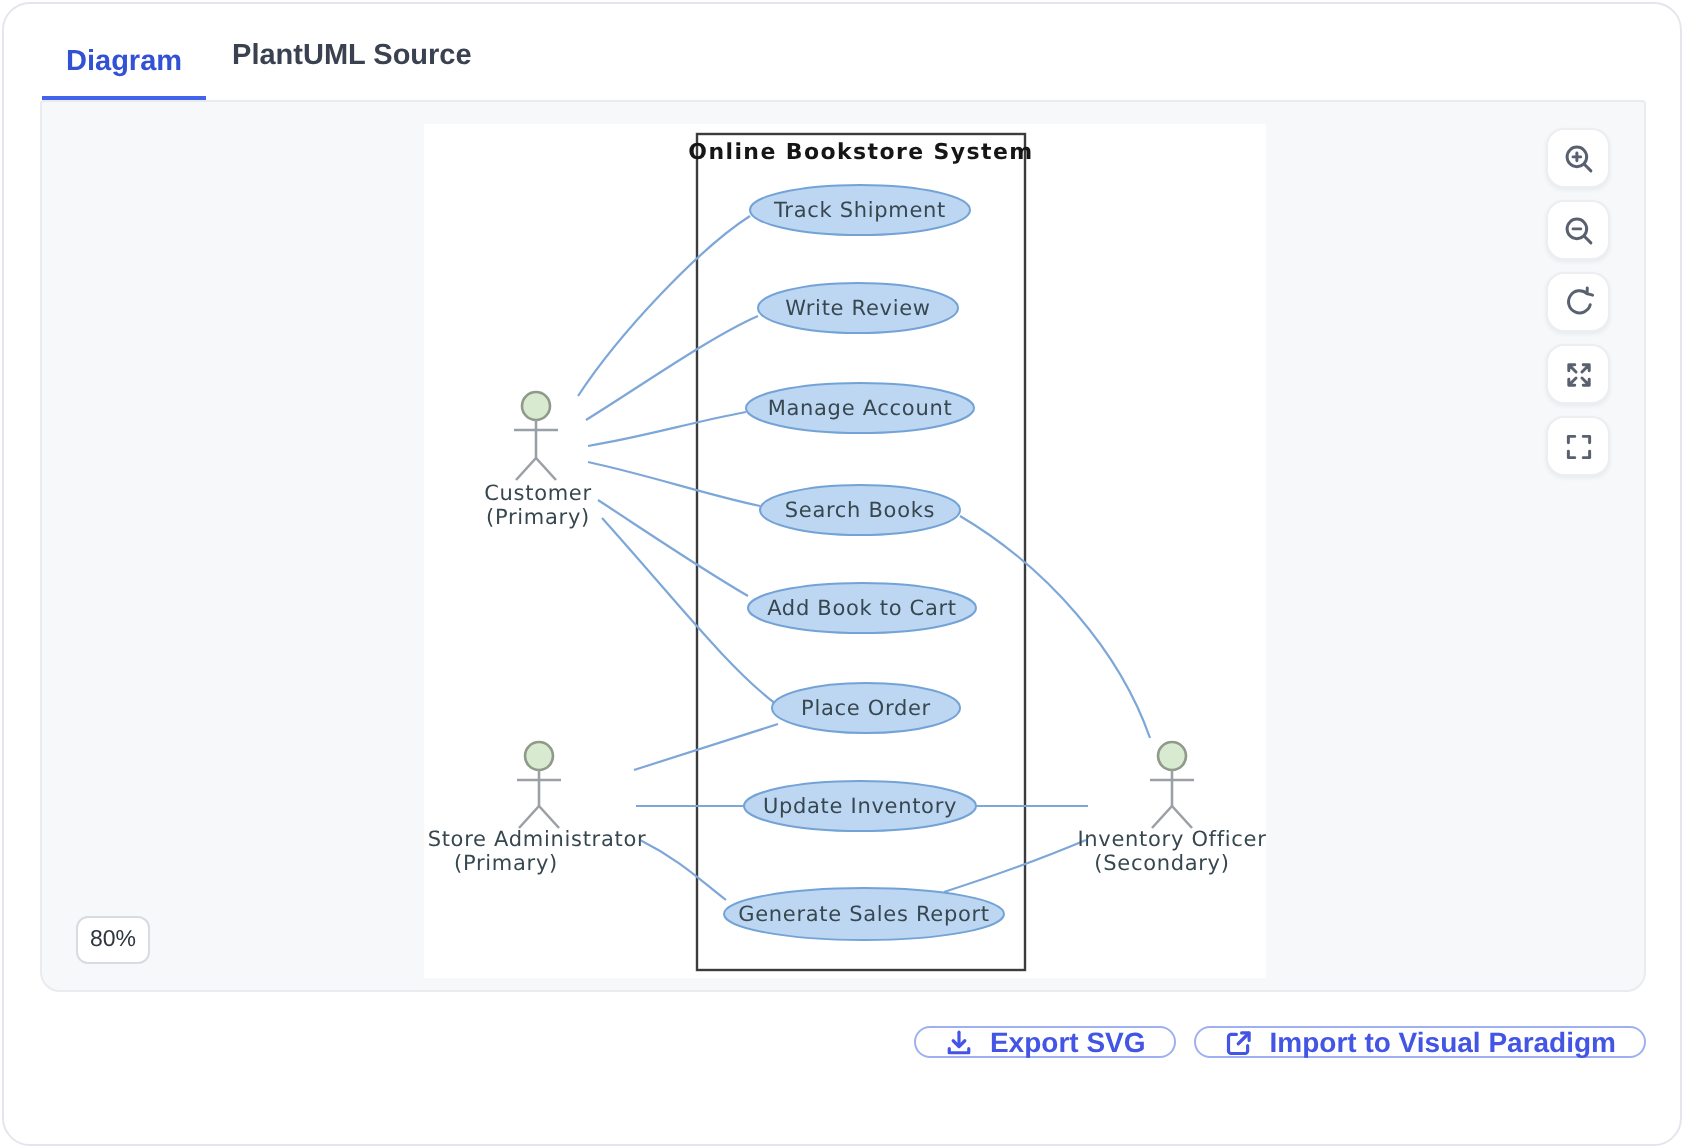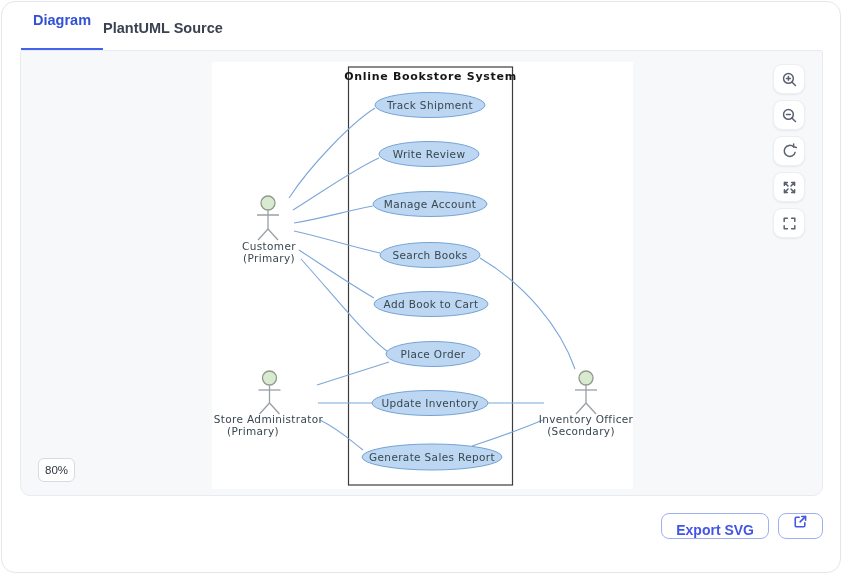--- a/index.html
+++ b/index.html
@@ -6,26 +6,26 @@
   html,body { width:842px; height:574px; background:#fff; font-family:"Liberation Sans", sans-serif; }
   .card {
     position:absolute; inset:1px;
     background:#fff; border:1px solid #e3e6ec; border-radius:14px;
     overflow:hidden;
   }
   
   .tabbar { display:flex; align-items:flex-end; height:48px; }
   .tab { font-size:14.5px; cursor:pointer; }
   .tab-active {
-    margin-left:19px; padding:0 12px 20px;
+    margin-left:19px; padding:0 12px 9px;
     color:#3251d4; font-weight:700;
     border-bottom:2.5px solid #4263eb;
   }
   .tab-idle {
-    padding:0 0 14px;
+    margin-left:13px; padding:0 0 14px;
     color:#3a4150; font-weight:600;
   }
   
   .canvas {
     position:absolute; left:18px; right:17px; top:48px; height:446px;
     background:#f7f8fa; border:1px solid #e9ebef; border-radius:2px 2px 10px 10px;text-align:center;
   }
   .diagram-surface {
     position:absolute; left:191px; top:11px; width:421px; height:427px;
     background:#ffffff;
@@ -50,26 +50,25 @@
     background:#fff; border:1px solid #d8dbe1; border-radius:6px;
     display:flex; align-items:center; justify-content:center;
     font-size:11.5px; color:#2f3640;
   }
   
   .footer {
     position:absolute; right:17px; top:511px;
     display:flex; gap:9px;
   }
   .action-btn {
-    height:26px; padding:0 14px;
+    height:16px; padding:0 14px;
     display:flex; align-items:center; gap:8px;
     background:#fff; border:1.2px solid #9fb0f2; border-radius:8px;
     color:#4355e4; font-size:14px; font-weight:700; cursor:pointer;
     font-family:"Liberation Sans", sans-serif;
-    flex-direction:column;
   }
   .action-btn svg { stroke:#4355e4; fill:none; stroke-width:1.7; stroke-linecap:round; stroke-linejoin:round; }
 </style>
 </head>
 <body>
 
 <div class="card">
 
   <div class="tabbar">
     <div class="tab tab-active">Diagram</div>
@@ -226,16 +225,17 @@
         <path d="M 2.8,11 V 13.2 H 13.2 V 11"></path>
       </svg>
       <span>Export SVG</span>
     </button>
     <button class="action-btn">
       <svg width="15" height="15" viewBox="0 0 16 16">
         <path d="M 12.6,9.4 V 12.2 A 1.4,1.4 0 0 1 11.2,13.6 H 3.8 A 1.4,1.4 0 0 1 2.4,12.2 V 4.8 A 1.4,1.4 0 0 1 3.8,3.4 H 6.6"></path>
         <path d="M 9.4,2.6 H 13.4 V 6.6"></path>
           <path d="M 13.2,2.8 L 7.6,8.4"></path>
       </svg>
+      <span>Import to Visual Paradigm</span>
     </button>
   </div>
 
 </div>
 
 </body></html>

